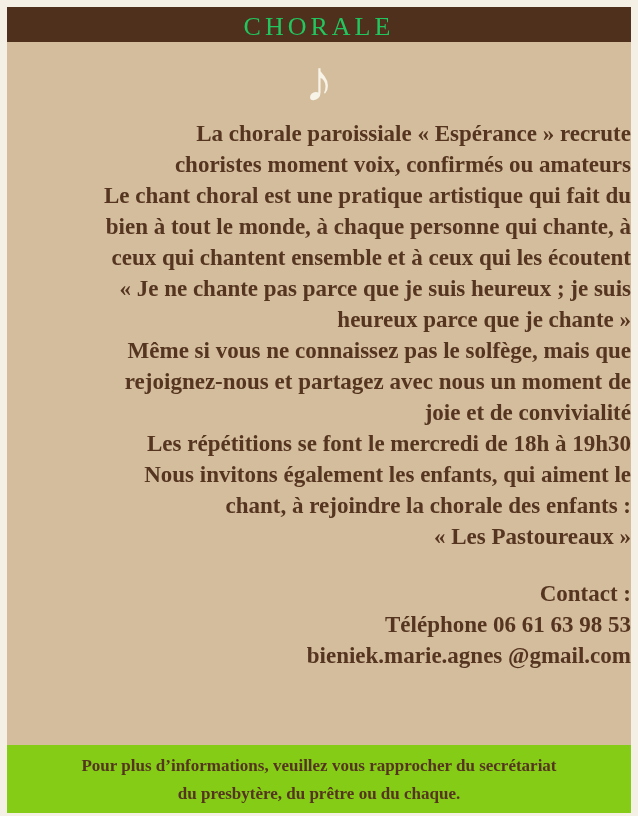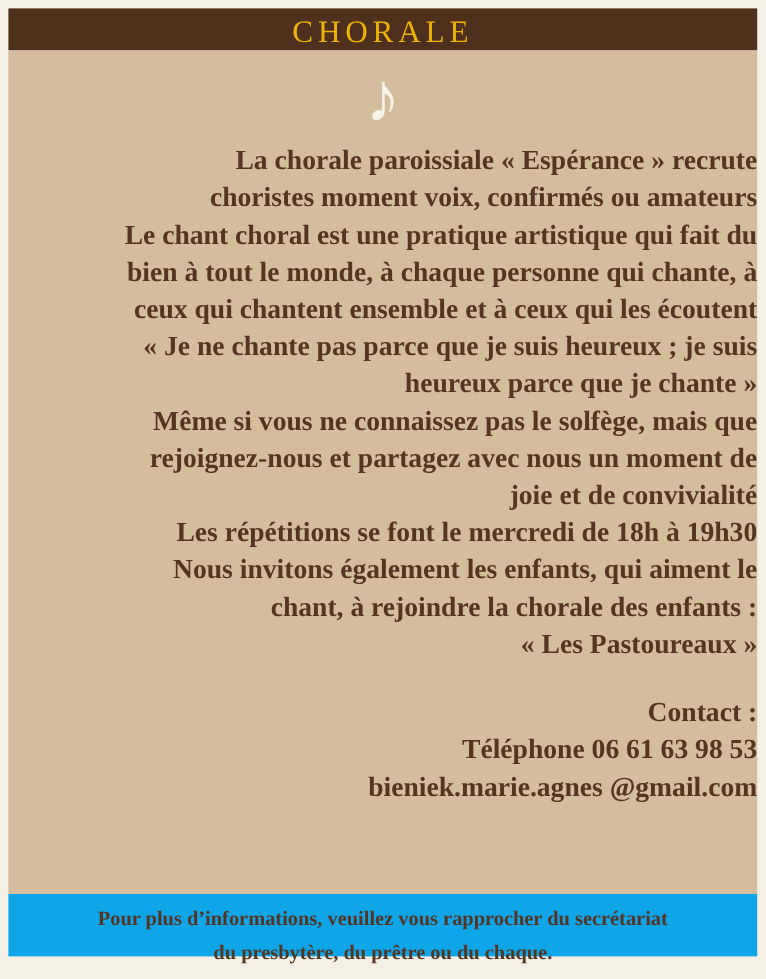--- a/index.html
+++ b/index.html
@@ -18,21 +18,21 @@
     overflow: hidden;
   }
   .header-bar {
     height: 35px;
     background: #4e301d;
     display: flex;
     align-items: center;
     justify-content: center;
   }
   .header-title {
-    color: #eab308;
+    color: #22c55e;
     font-size: 26px;
     letter-spacing: 4px;
     font-weight: 400;
     line-height: 1;
     transform: translateY(2px);
     white-space: nowrap;
   }
   .flyer-body {
     height: 703px;
     background: #d4bd9d;
@@ -57,22 +57,22 @@
     font-size: 23px;
     font-weight: 700;
     line-height: 31px;
     white-space: nowrap;
     text-align: right;
   }
   .contact-block {
     margin-top: 26px;
   }
   .flyer-footer {
-    height: 52px;
-    background: #0ea5e9;
+    height: 68px;
+    background: #84cc16;
     color: #553520;
     text-align: center;
     padding-top: 7px;
     box-sizing: border-box;
   }
   .flyer-footer .footer-line {
     font-size: 17px;
     font-weight: 700;
     line-height: 28px;
     white-space: nowrap;

